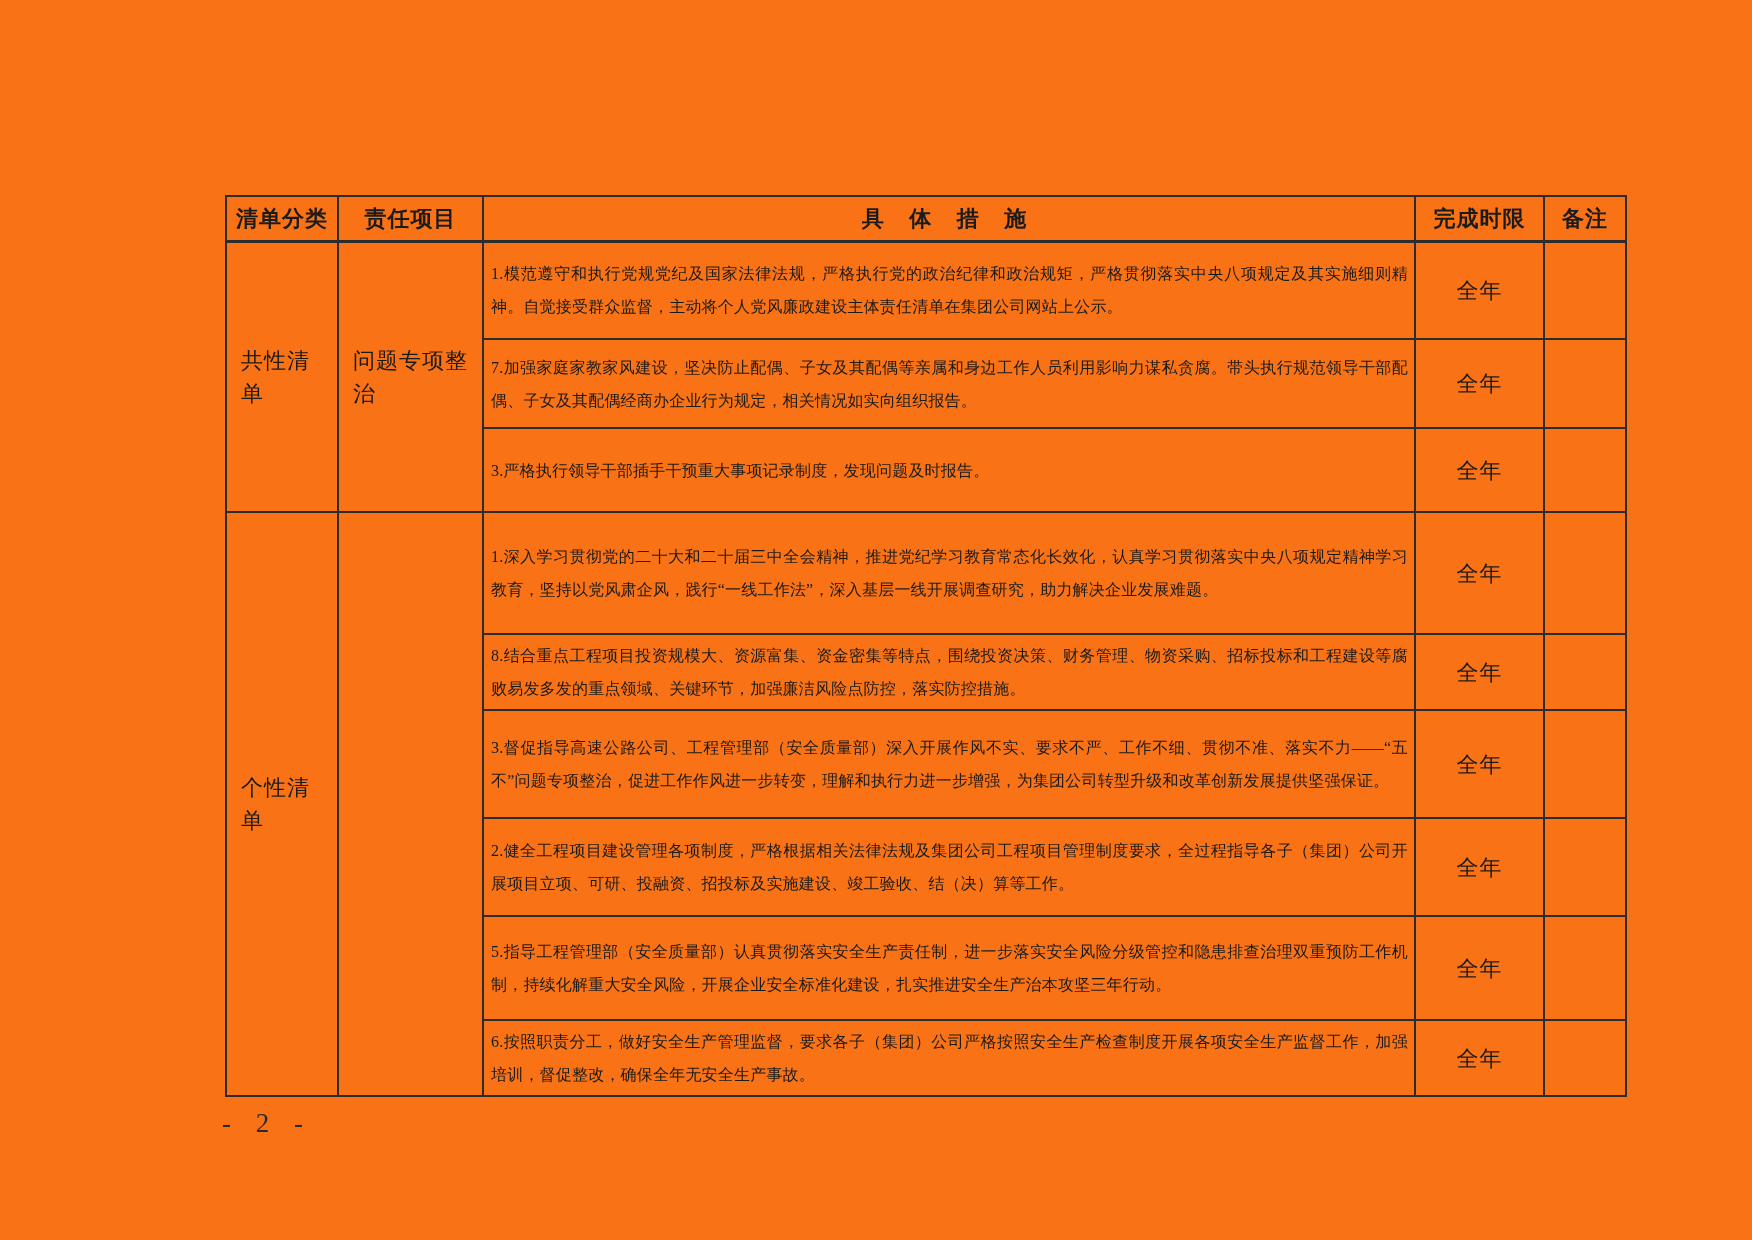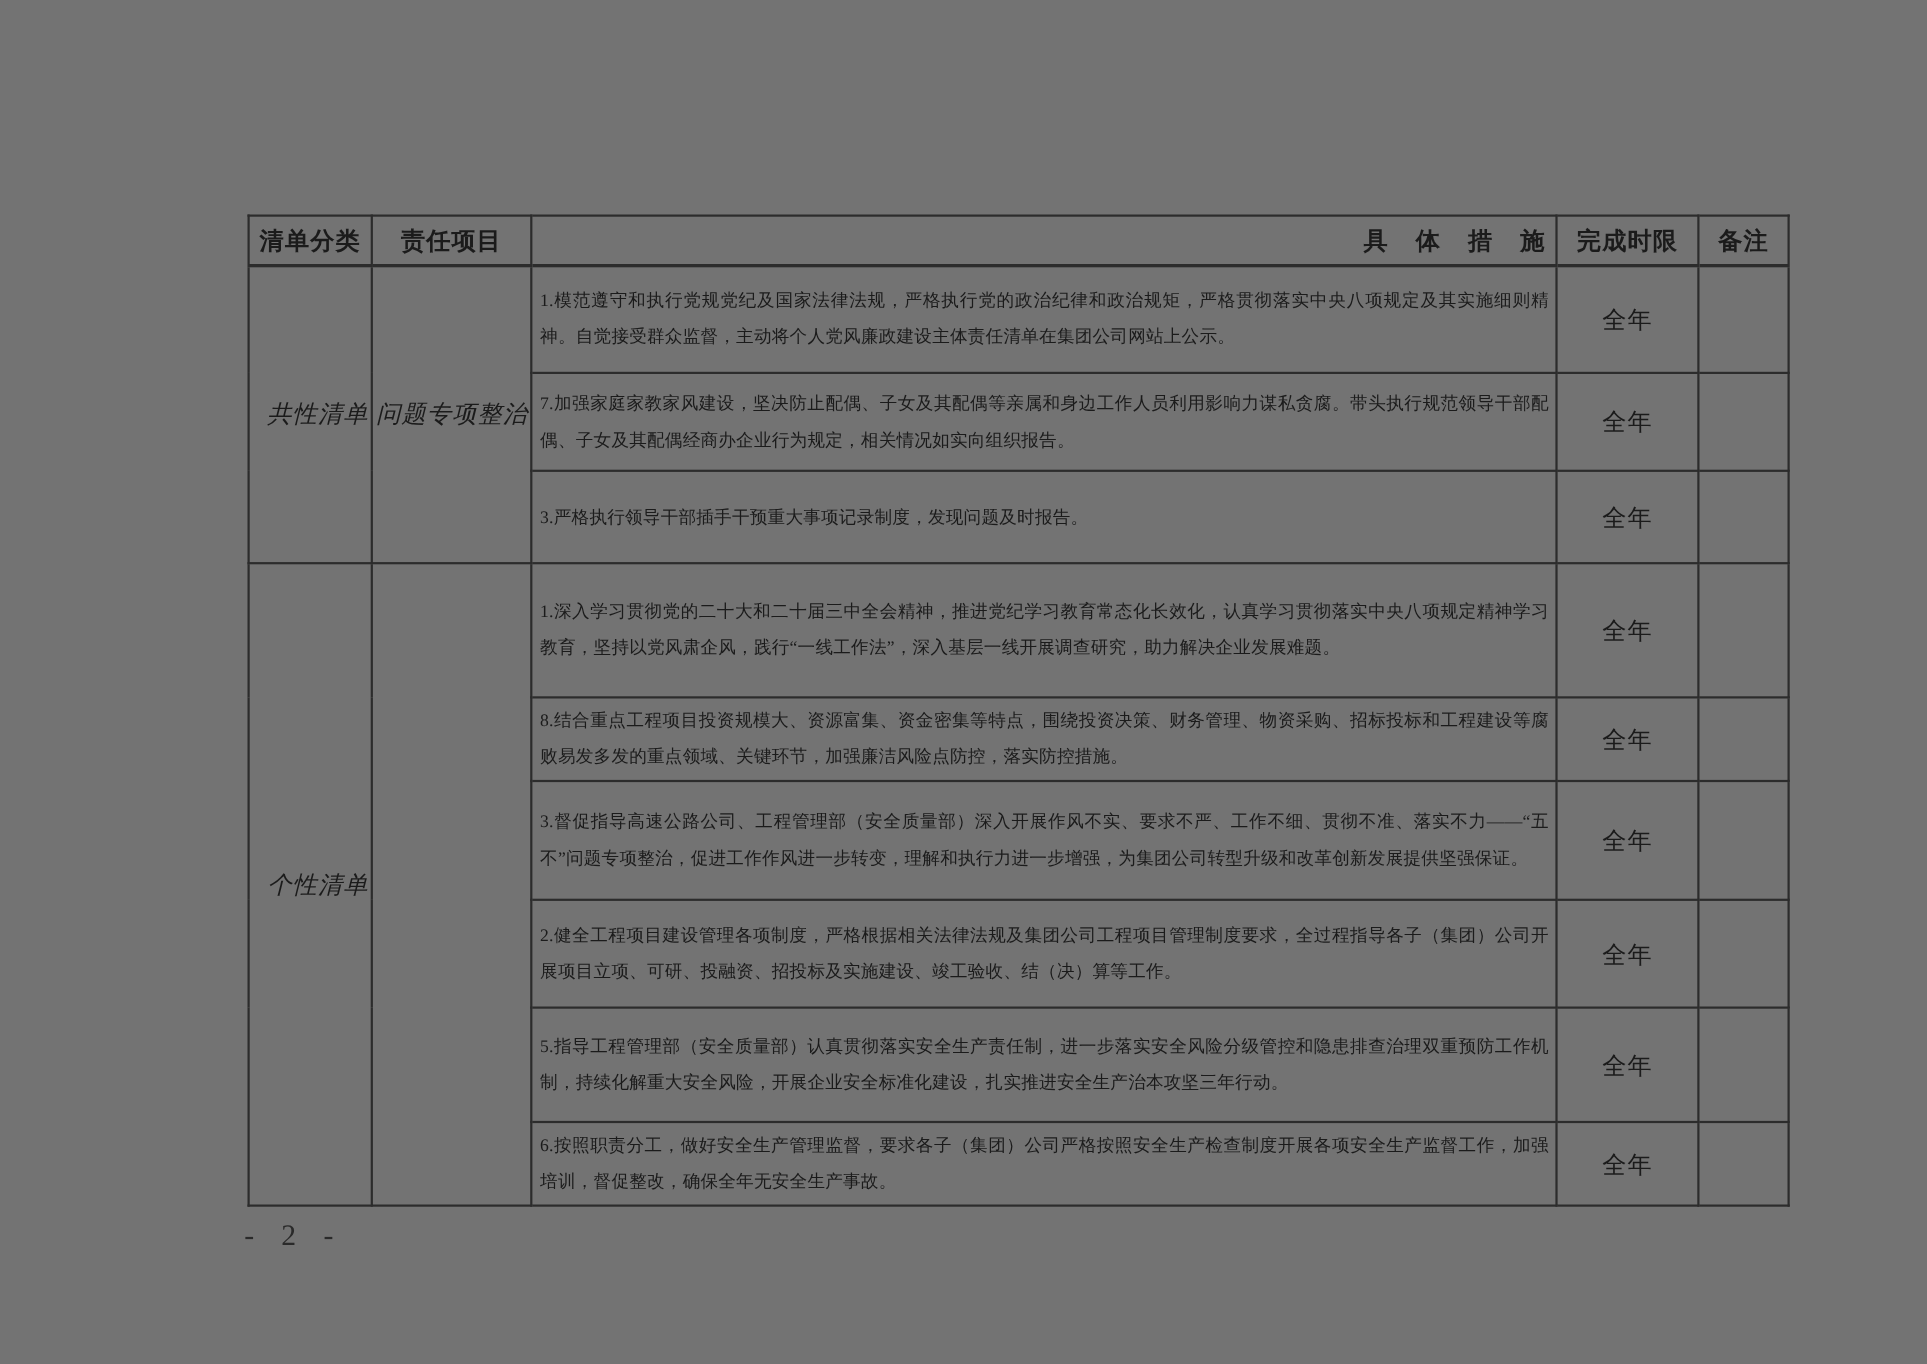--- a/index.html
+++ b/index.html
@@ -8,21 +8,21 @@
     height: 1240px;
     background: #fdfdfc;
     font-family: "Liberation Serif", "DejaVu Serif", serif;
     color: #1b1b1b;
     position: relative;
     overflow: hidden;
   }
   .page {
     position: absolute;
     inset: 0;
-    background: #737373;
+    background: #f97316;
   }
   table.doc-table {
     position: absolute;
     left: 225px;
     top: 195px;
     width: 1400px;
     border-collapse: collapse;
     table-layout: fixed;
   }
   table.doc-table, table.doc-table th, table.doc-table td {
@@ -39,28 +39,26 @@
   .header-row th {
     height: 45px;
     font-weight: bold;
     font-size: 22px;
     text-align: center;
     letter-spacing: 1px;
     padding: 2px 0;
   }
   th.measures-header {
     letter-spacing: 10px;
-    text-align: right;
   }
   td.cat, td.proj {
-    text-align: right;
+    text-align: left;
     font-size: 22px;
     letter-spacing: 1px;
-    padding: 2px;
-    font-style: italic;
+    padding: 14px;
   }
   td.measure {
     text-align: justify;
     text-justify: inter-ideograph;
     word-break: break-all;
     padding: 4px 6px 4px 7px;
     letter-spacing: 0.2px;
   }
   td.deadline {
     text-align: center;

